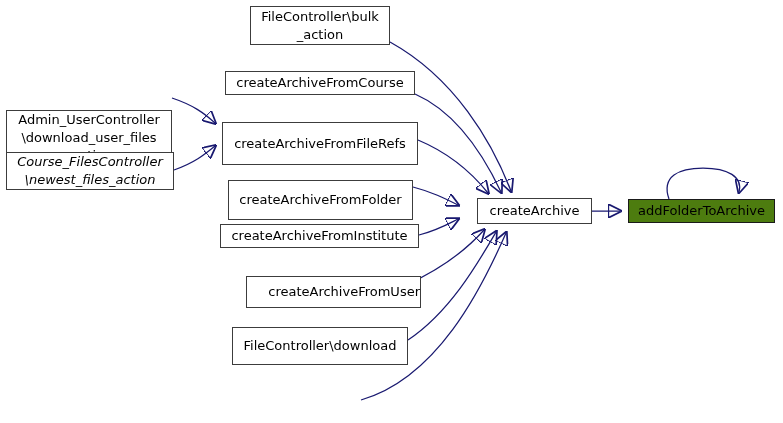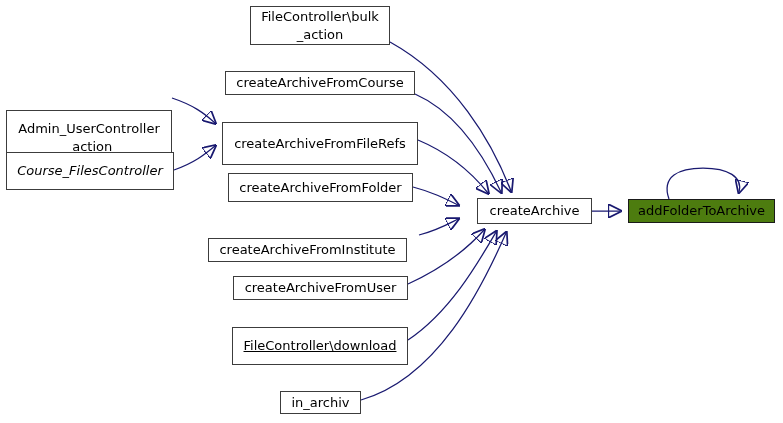--- a/index.html
+++ b/index.html
@@ -77,50 +77,49 @@
     <span>FileController\bulk</span>
     <span>_action</span>
   </div>
 
   <div class="node" style="left:225px; top:71px; width:190px; height:24px;">
     <span>createArchiveFromCourse</span>
   </div>
 
   <div class="node" style="left:6px; top:71px; width:166px; height:55px;margin-top:39px;">
     <span>Admin_UserController</span>
+    <span>\download_user_files</span>
     <span>_action</span>
   </div>
 
   <div class="node" style="left:222px; top:122px; width:196px; height:43px;">
     <span>createArchiveFromFileRefs</span>
   </div>
 
   <div class="node" style="left:6px; top:152px; width:168px; height:38px;font-style:italic;">
     <span>Course_FilesController</span>
+    <span>\newest_files_action</span>
   </div>
 
-  <div class="node" style="left:228px; top:173px; width:185px; height:29px;align-items:center;">
+  <div class="node" style="left:228px; top:180px; width:185px; height:40px;align-items:center;">
     <span>createArchiveFromFolder</span>
   </div>
 
-  <div class="node" style="left:208px; top:224px; width:199px; height:24px;margin-top:14px;">
+  <div class="node" style="left:220px; top:224px; width:199px; height:24px;">
     <span>createArchiveFromInstitute</span>
   </div>
 
-  <div class="node" style="left:233px; top:276px; width:175px; height:24px;">
+  <div class="node" style="left:246px; top:276px; width:175px; height:32px;align-items:flex-end;">
     <span>createArchiveFromUser</span>
   </div>
 
-  <div class="node" style="left:232px; top:327px; width:176px; height:38px;text-decoration:underline;">
+  <div class="node" style="left:232px; top:327px; width:176px; height:38px;">
     <span>FileController\download</span>
   </div>
 
-  <div class="node" style="left:280px; top:391px; width:81px; height:23px;">
-    <span>in_archiv</span>
-  </div>
 
   <div class="node" style="left:477px; top:198px; width:115px; height:26px;">
     <span>createArchive</span>
   </div>
 
   <div class="node highlight" style="left:628px; top:199px; width:147px; height:24px;">
     <span>addFolderToArchive</span>
   </div>
 
 </div>

